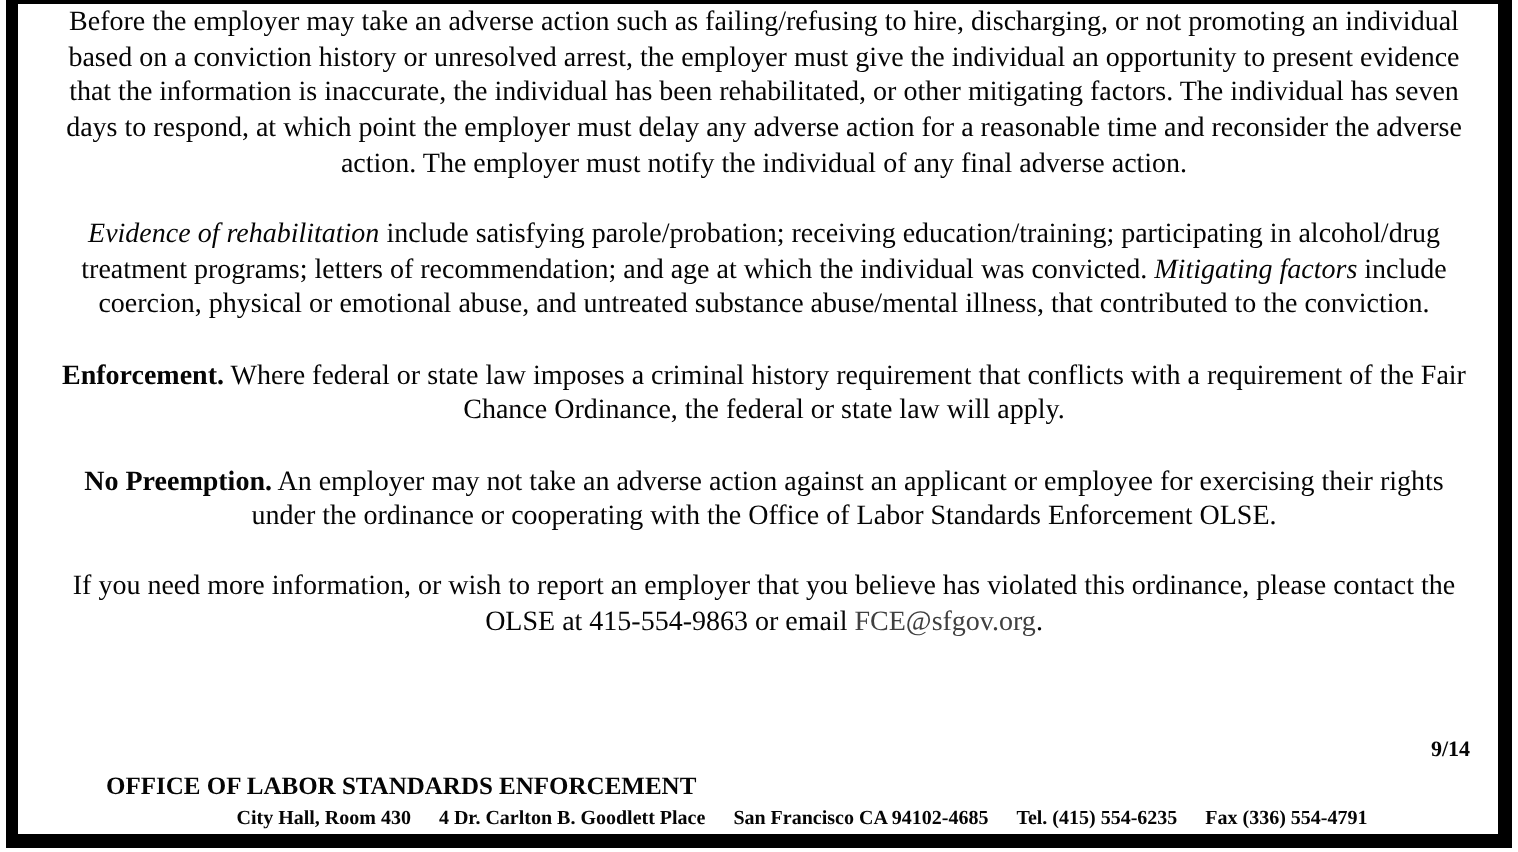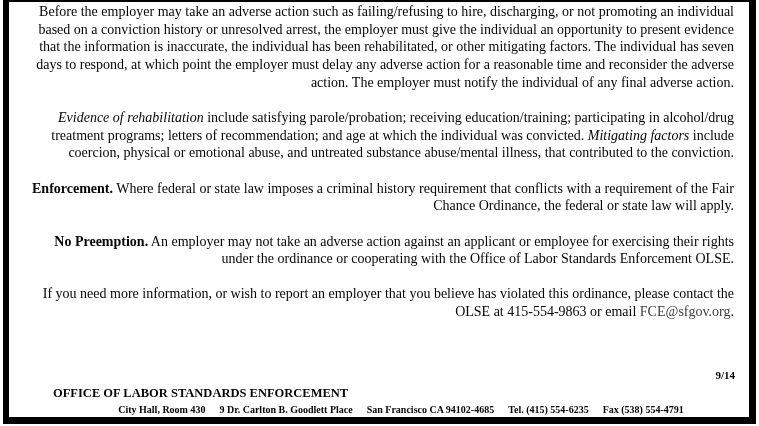--- a/index.html
+++ b/index.html
@@ -24,21 +24,21 @@
     display: flex;
     flex-direction: column;
   }
   .content {
     padding: 1px 15px 0 21px;
     color: #050505;
     font-size: 14px;
     line-height: 17.7px;
     flex: 0 0 auto;
   }
-  .para { margin-bottom: 17.5px; text-align: right; }
+  .para { margin-bottom: 17.5px; text-align: center; }
   .para:last-child { margin-bottom: 0; }
   .b { font-weight: bold; }
   .i { font-style: italic; }
   .email-link {
     color: #404040;
     cursor: pointer;
   }
   .footer-block {
     margin-top: auto;
     padding-bottom: 2px;
@@ -95,19 +95,19 @@
       <span>If you need more information, or wish to report an employer that you believe has violated this ordinance, please contact the OLSE at 415-554-9863 or email </span><a class="email-link">FCE@sfgov.org</a><span>.</span>
     </p>
 
   </div>
 
   <div class="footer-block">
     <div class="page-number">9/14</div>
     <div class="footer-office">OFFICE OF LABOR STANDARDS ENFORCEMENT</div>
     <div class="footer-address">
       <span>City Hall, Room 430</span>
-      <span>9 Dr. Carlton B. Goodlett Place</span>
+      <span>4 Dr. Carlton B. Goodlett Place</span>
       <span>San Francisco CA 94102-4685</span>
       <span>Tel. (415) 554-6235</span>
-      <span>Fax (538) 554-4791</span>
+      <span>Fax (336) 554-4791</span>
     </div>
   </div>
 </div>
 
 </body></html>

